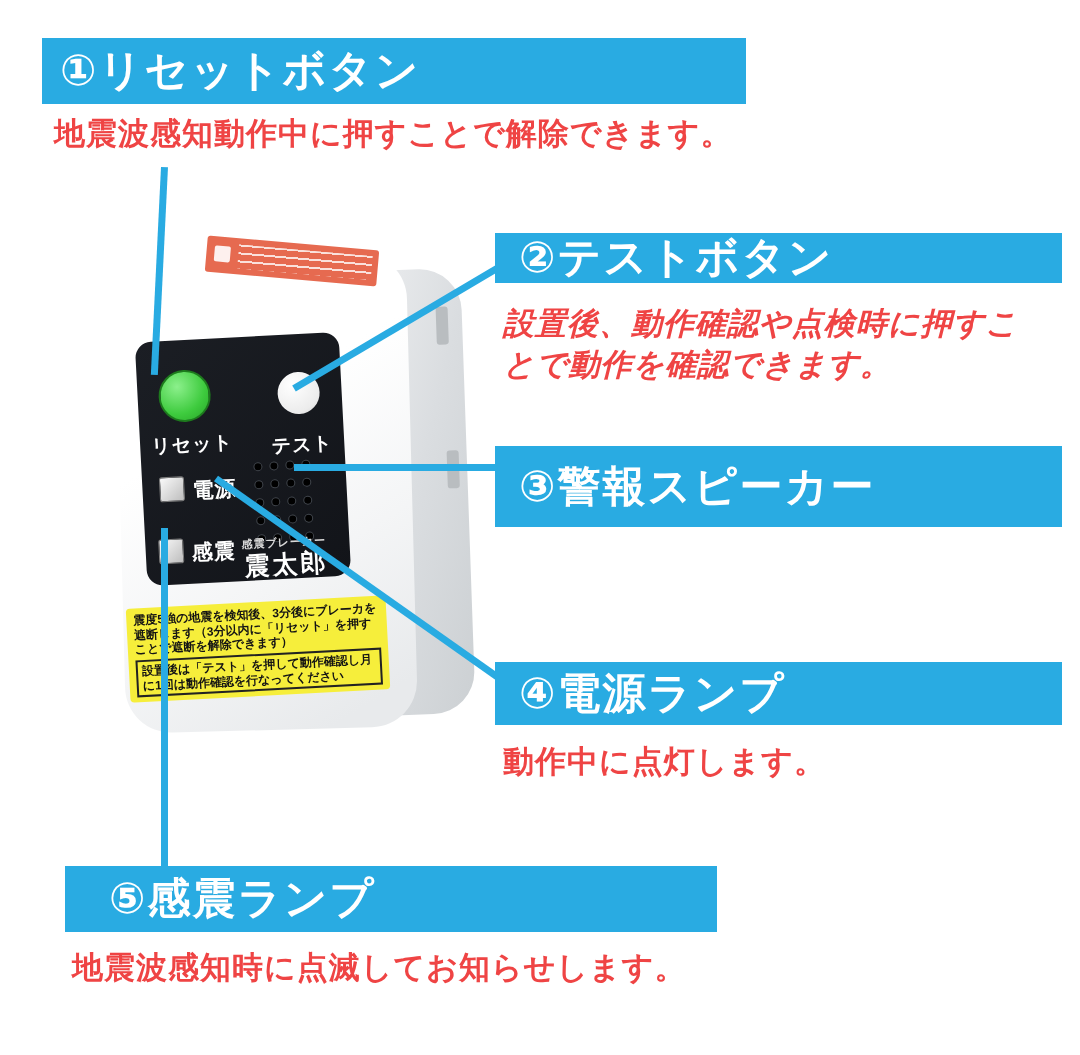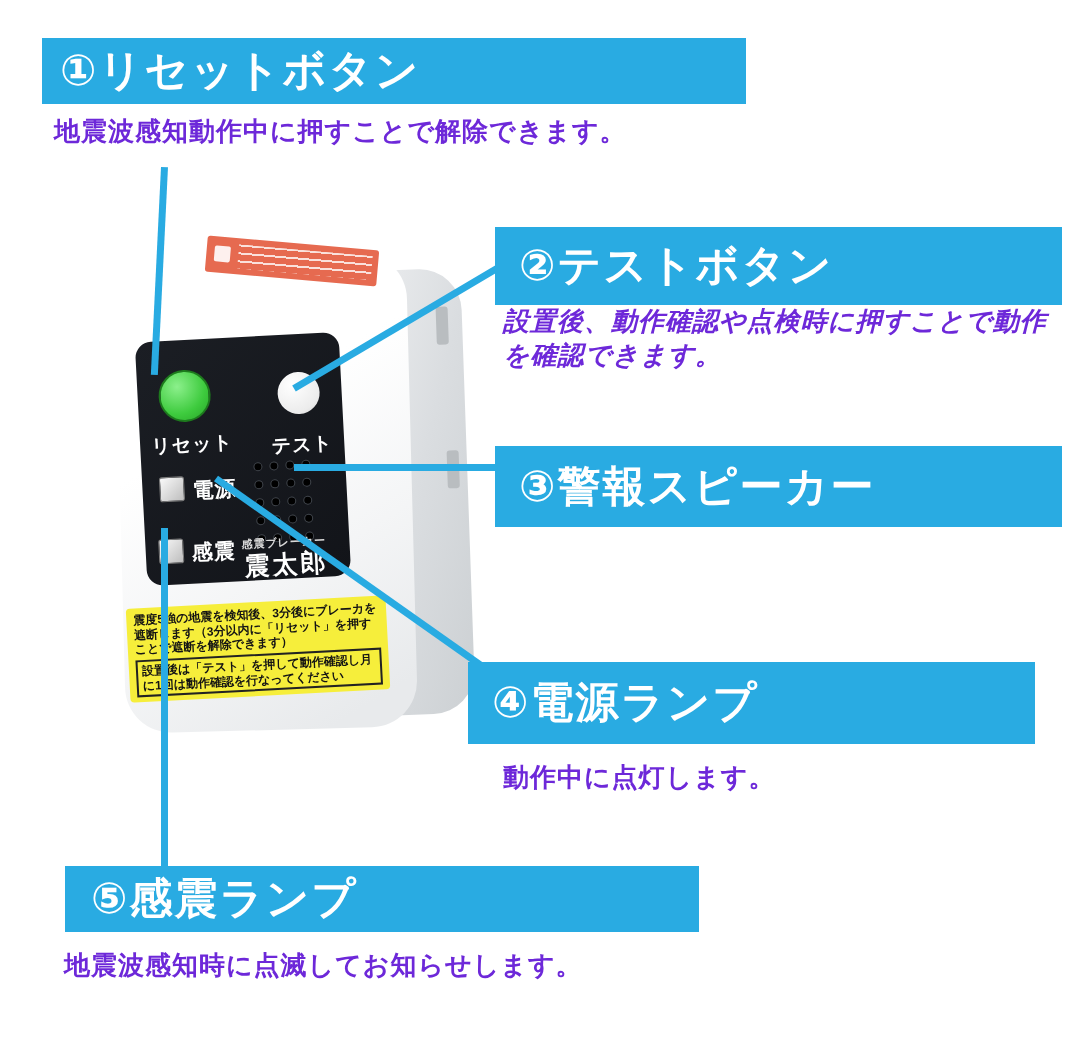--- a/index.html
+++ b/index.html
@@ -6,33 +6,33 @@
   #page{
     position:relative;width:1080px;height:1055px;background:#fff;overflow:hidden;
     font-family:"Liberation Sans","DejaVu Sans",sans-serif;
   }
   
   .banner{
     position:absolute;background:#29abe2;display:flex;align-items:center;
     color:#fff;font-weight:bold;font-size:43px;letter-spacing:2px;white-space:nowrap;
   }
   #banner1{left:42px;top:38px;width:686px;height:66px;padding-left:18px;}
-  #banner2{left:495px;top:227px;width:543px;height:78px;padding-left:24px;}
+  #banner2{left:495px;top:233px;width:543px;height:50px;padding-left:24px;}
   #banner3{left:495px;top:446px;width:543px;height:81px;padding-left:24px;}
-  #banner4{left:468px;top:662px;width:543px;height:82px;padding-left:24px;}
-  #banner5{left:65px;top:866px;width:608px;height:66px;padding-left:26px;}
+  #banner4{left:495px;top:662px;width:543px;height:63px;padding-left:24px;}
+  #banner5{left:65px;top:866px;width:608px;height:66px;padding-left:44px;}
   .desc{
-    position:absolute;color:#6d28d9;font-weight:bold;font-size:26px;line-height:1.32;
+    position:absolute;color:#ef4444;font-weight:bold;font-size:31px;line-height:1.32;
     letter-spacing:1px;
   }
   #desc1{left:54px;top:114px;}
   #desc2{left:503px;top:304px;width:545px;font-style:italic;}
   #desc3{left:503px;top:538px;}
-  #desc4{left:503px;top:742px;margin-top:18px;}
-  #desc5{left:64px;top:948px;}
+  #desc4{left:503px;top:742px;}
+  #desc5{left:72px;top:948px;}
   
   .cline{position:absolute;background:#29abe2;}
   #line1{left:161px;top:167px;width:7px;height:208px;transform:rotate(2.8deg);transform-origin:top left;}
   #line2{left:294px;top:385px;width:245px;height:7px;transform:rotate(-30.6deg);transform-origin:left center;}
   #line3{left:294px;top:464px;width:212px;height:7px;}
   #line4{left:216px;top:475px;width:352px;height:7px;transform:rotate(35.2deg);transform-origin:left center;}
   #line5{left:161px;top:528px;width:7px;height:345px;}
   
   .device-side{
     position:absolute;left:340px;top:270px;width:128px;height:445px;border-radius:42px;

